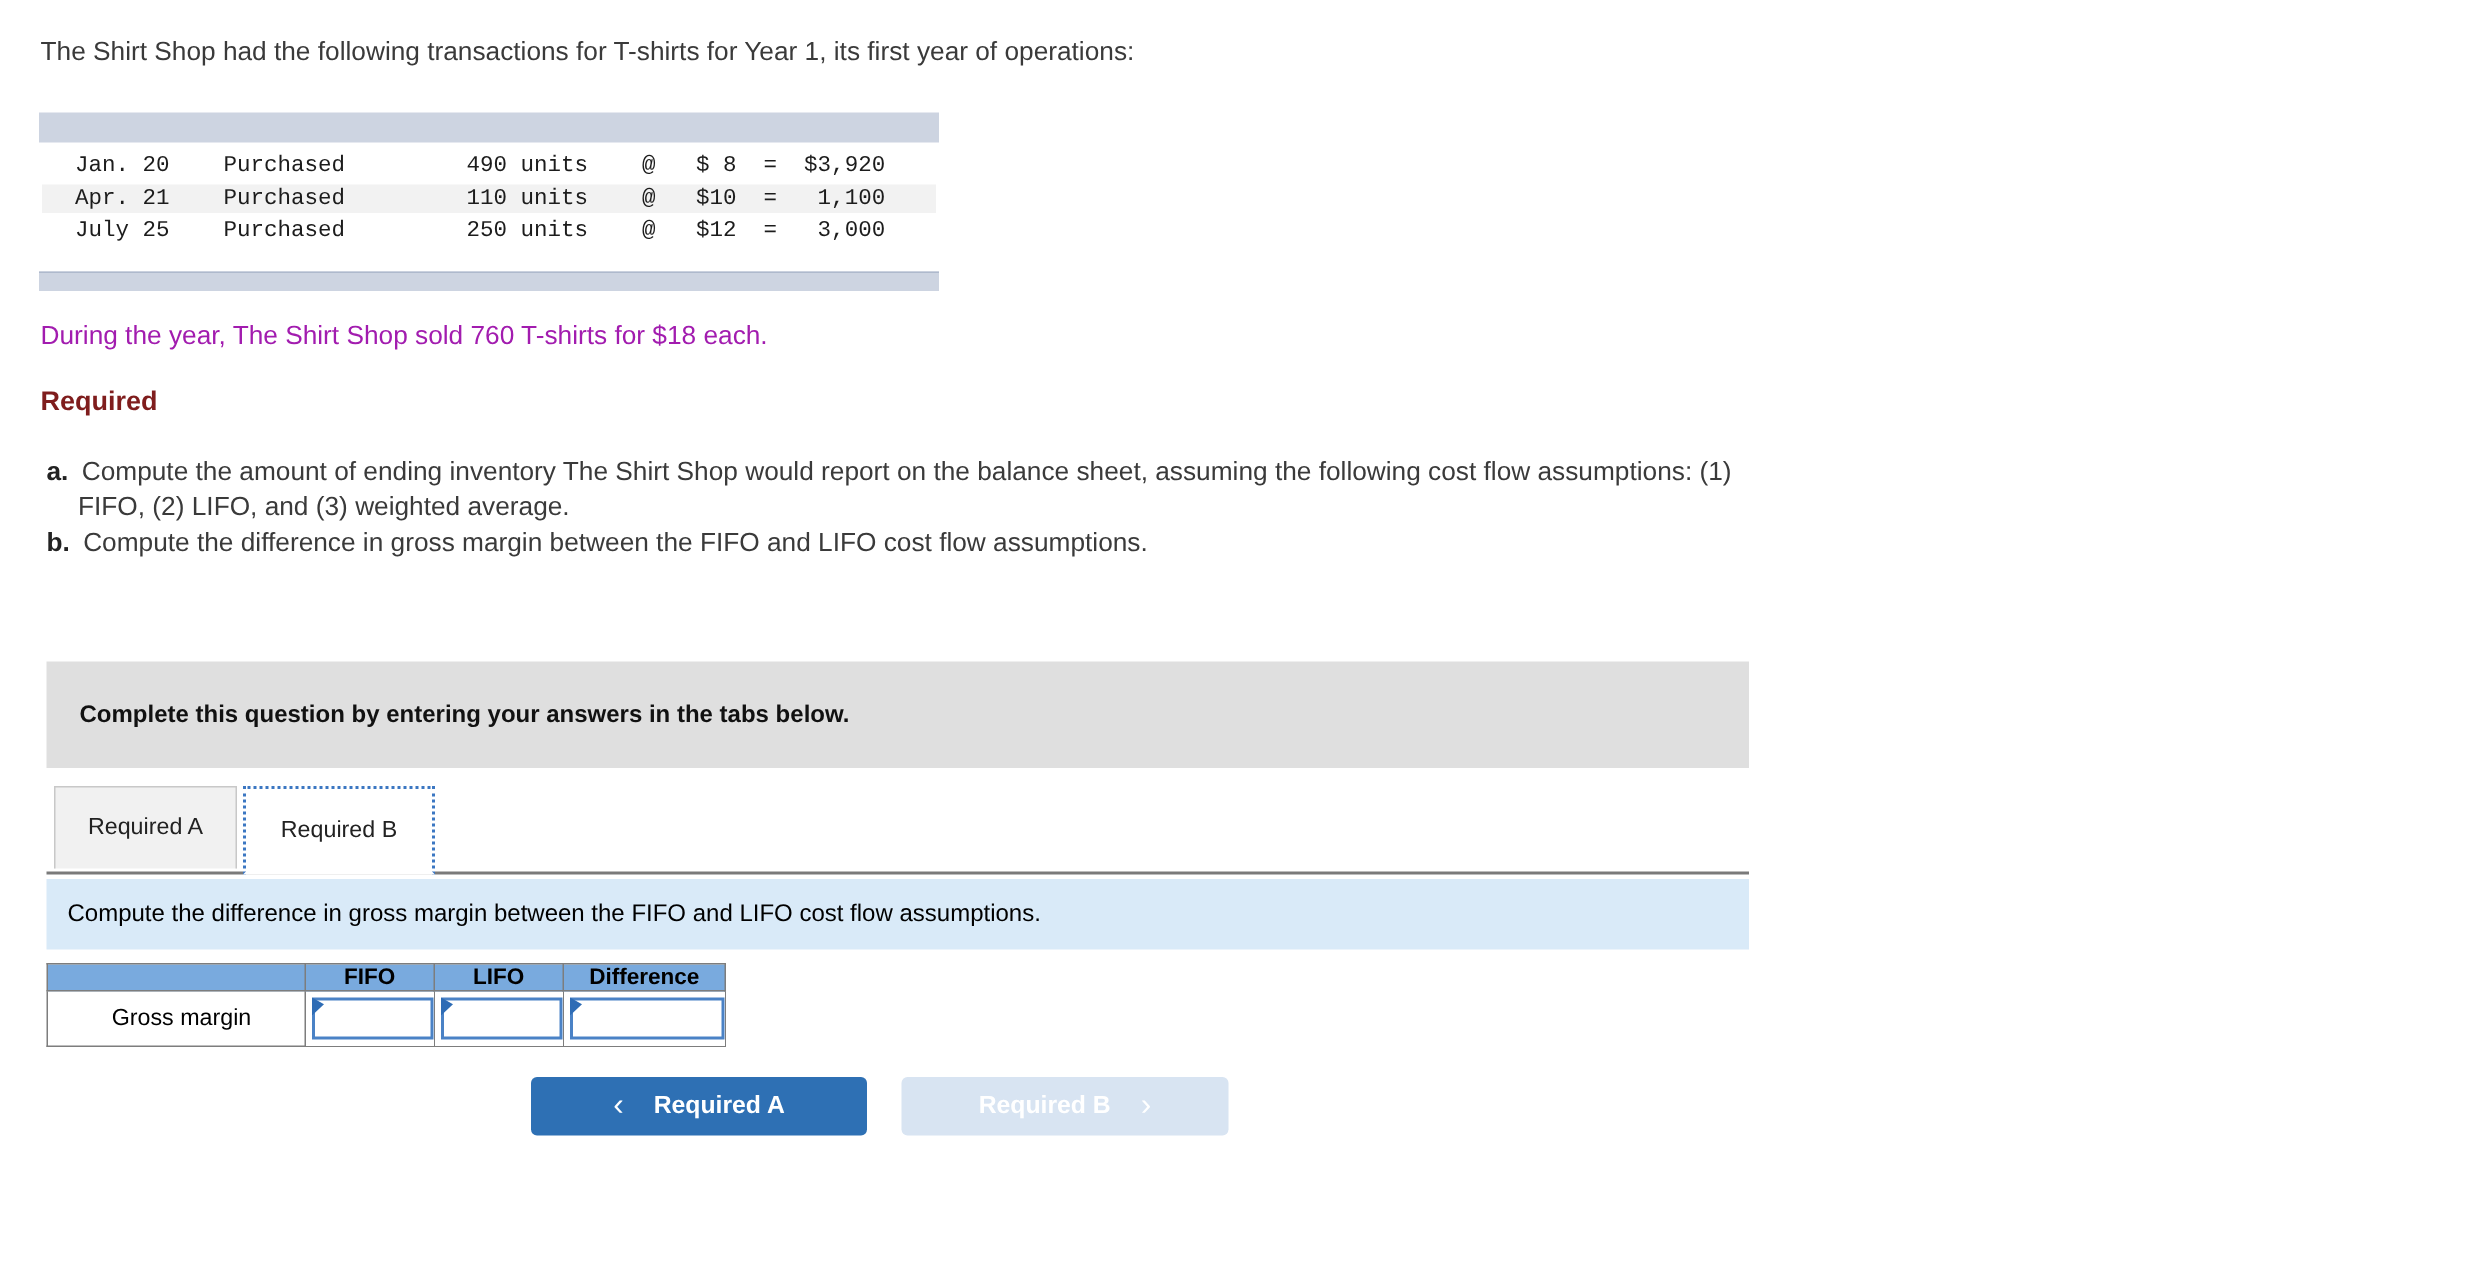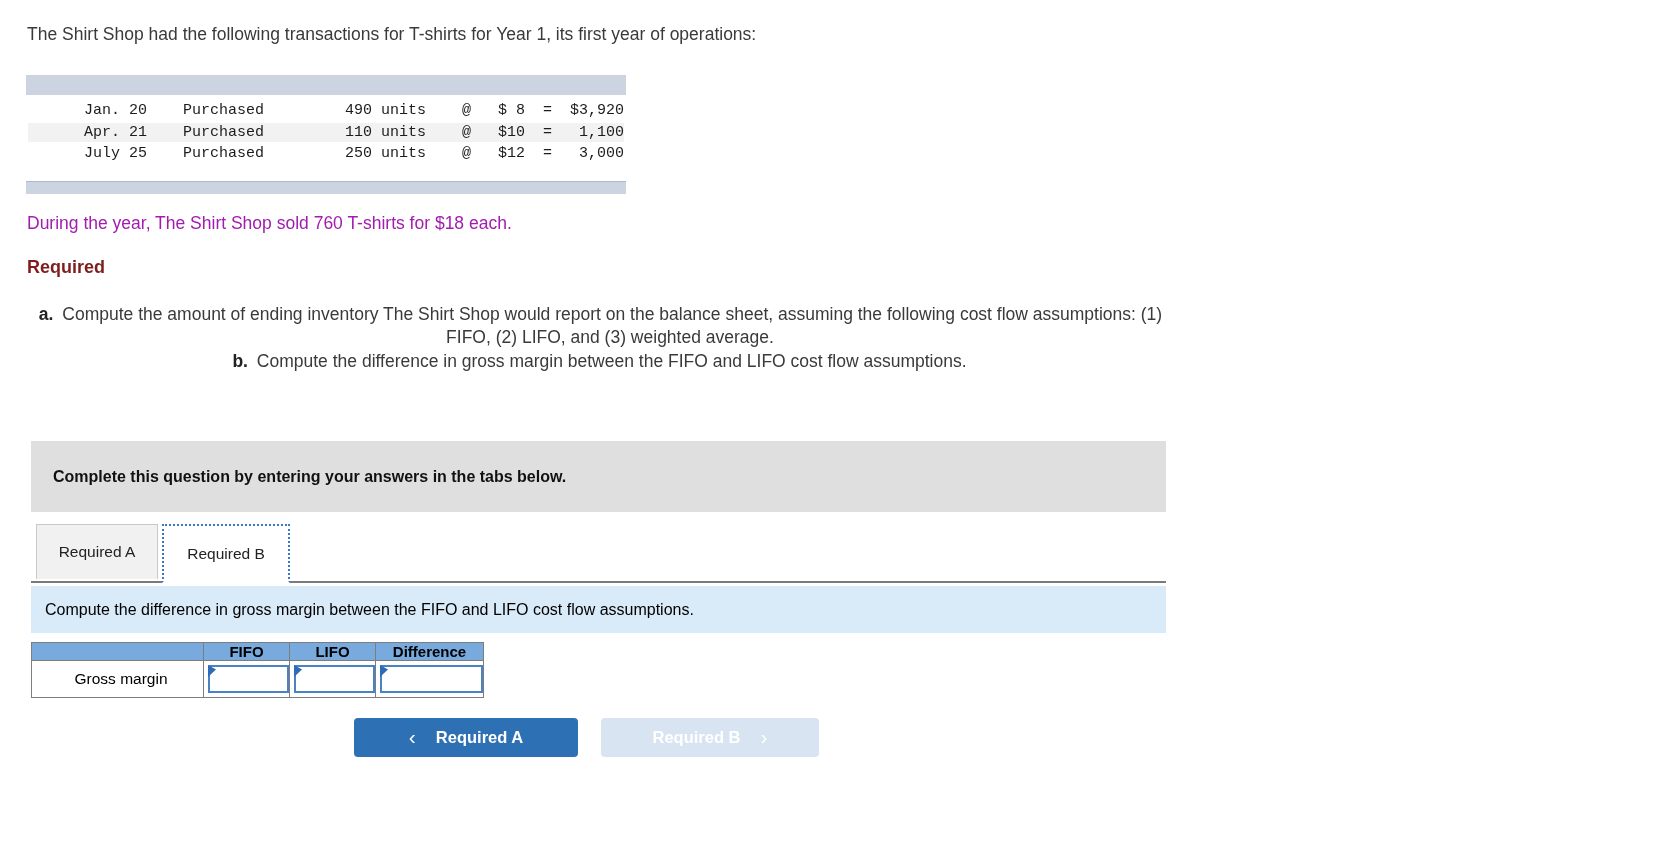--- a/index.html
+++ b/index.html
@@ -6,25 +6,25 @@
   html, body { width: 1654px; height: 858px; background: #ffffff; overflow: hidden; }
   body { font-family: "Liberation Sans", sans-serif; color: #333; position: relative; }
 
   .abs { position: absolute; }
 
   
   .intro { left: 21px; top: 18px; font-size: 17.5px; color: #3a3a3a; }
   .sold  { left: 21px; top: 207px; font-size: 17.5px; color: #a21caf; }
   .req-head { left: 21px; top: 251px; font-size: 18px; font-weight: bold; color: #7f1d1d; }
   .req-list { left: 21px; top: 295px; width: 1145px; font-size: 17.5px; color: #3a3a3a; line-height: 22.5px; }
-  .req-item { padding-left: 23px; text-indent: -23px; text-align: center; }
+  .req-item { padding-left: 23px; text-indent: -23px; }
   .req-item .lbl { font-weight: bold; color: #222; }
 
   
-  .tx-panel { left: 18px; top: 67px; width: 604px; text-align: right; }
+  .tx-panel { left: 18px; top: 67px; width: 604px; }
   .tx-band  { height: 20px; background: #cdd4e1; }
   .tx-rows  { padding: 2px 0 3px 0; }
   .tx-row   { font-family: "Liberation Mono", monospace; font-size: 15px; line-height: 19.5px;
               color: #1c1c1c; white-space: pre; padding-left: 22px; }
   .tx-row.alt { background: #f2f2f2; }
   .tx-gap   { height: 8px; }
   .tx-foot  { height: 13px; background: #cdd4e1; border-top: 1px solid #aeb9cc; }
 
   
   .complete-box { left: 25px; top: 435px; width: 1135px; height: 71px; background: #dfdfdf;

